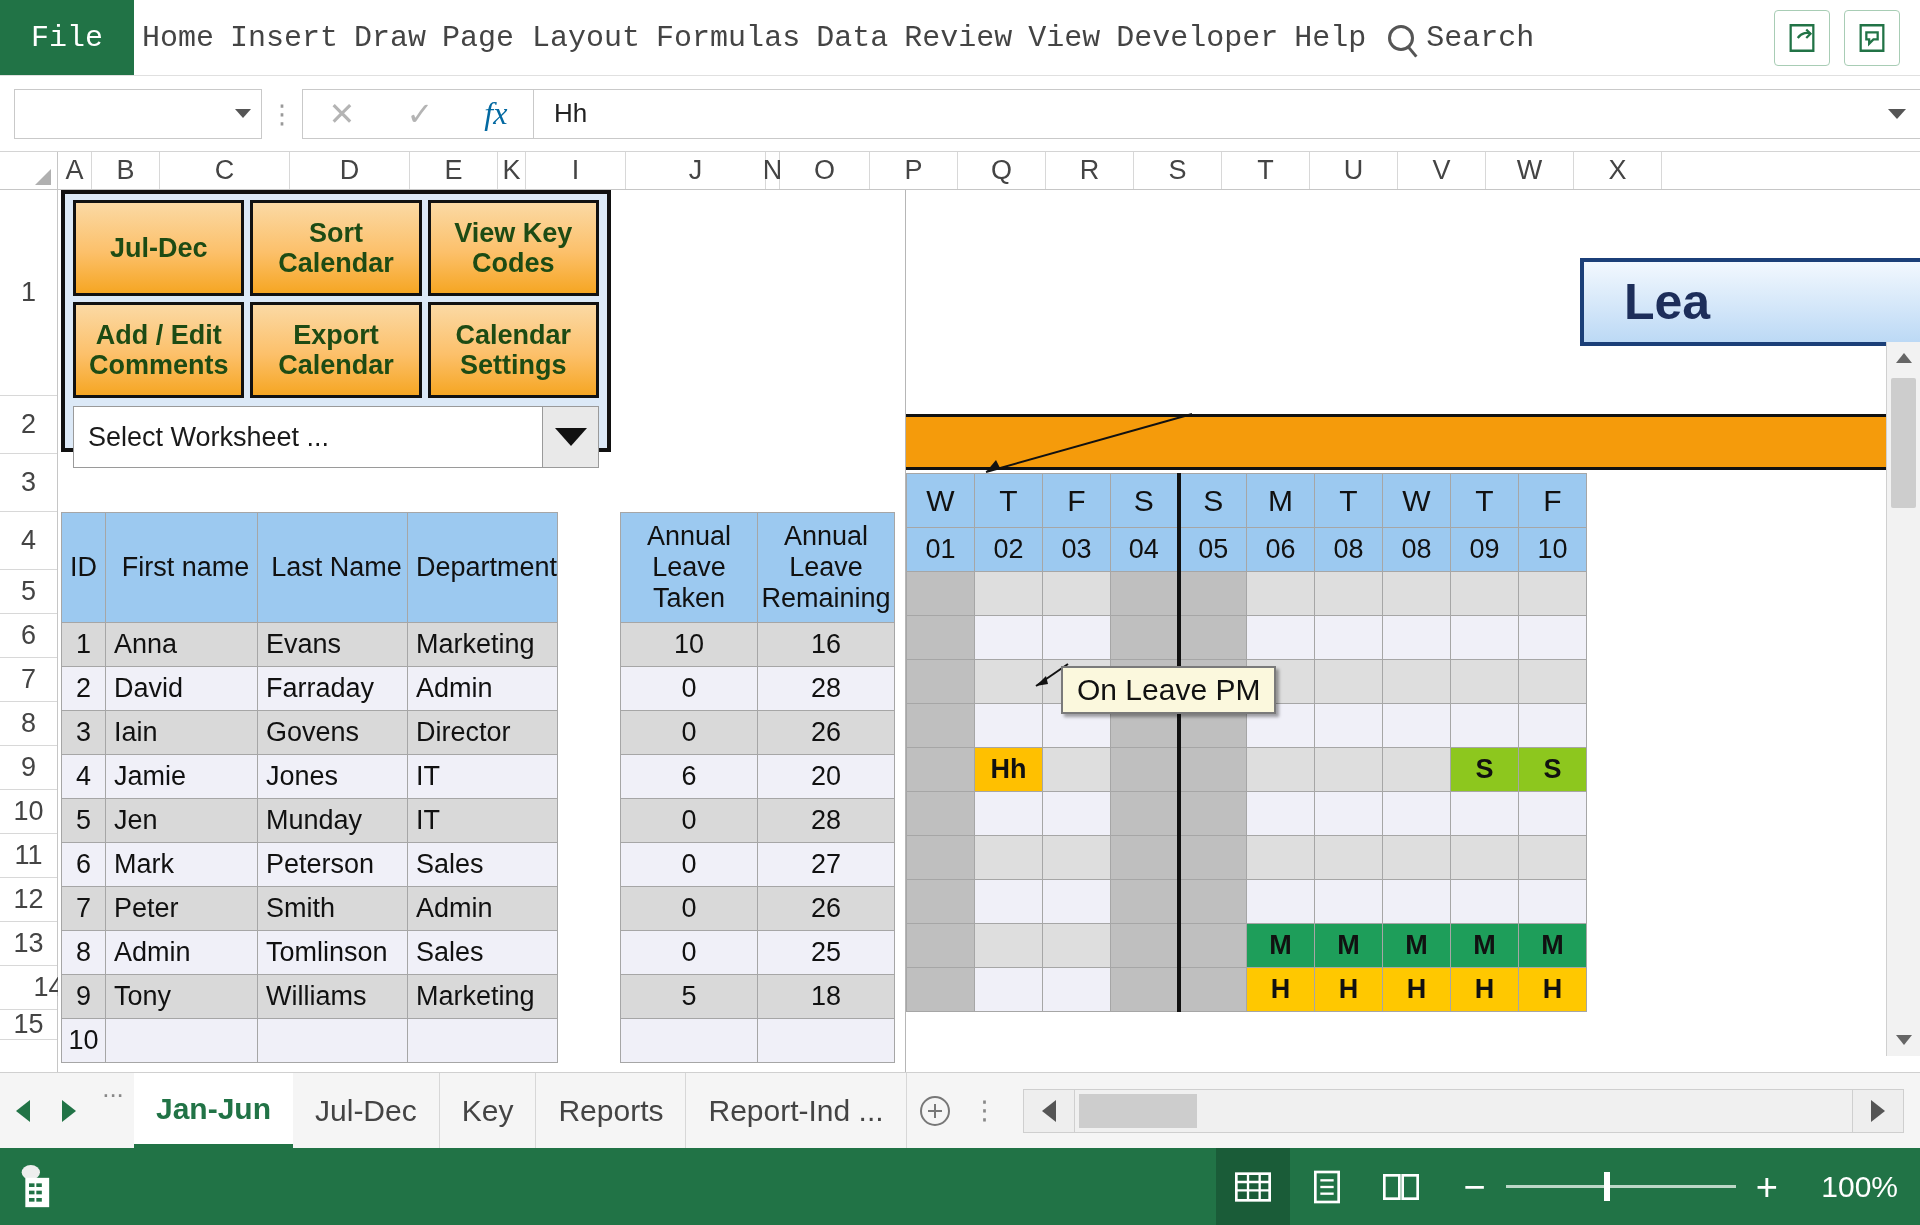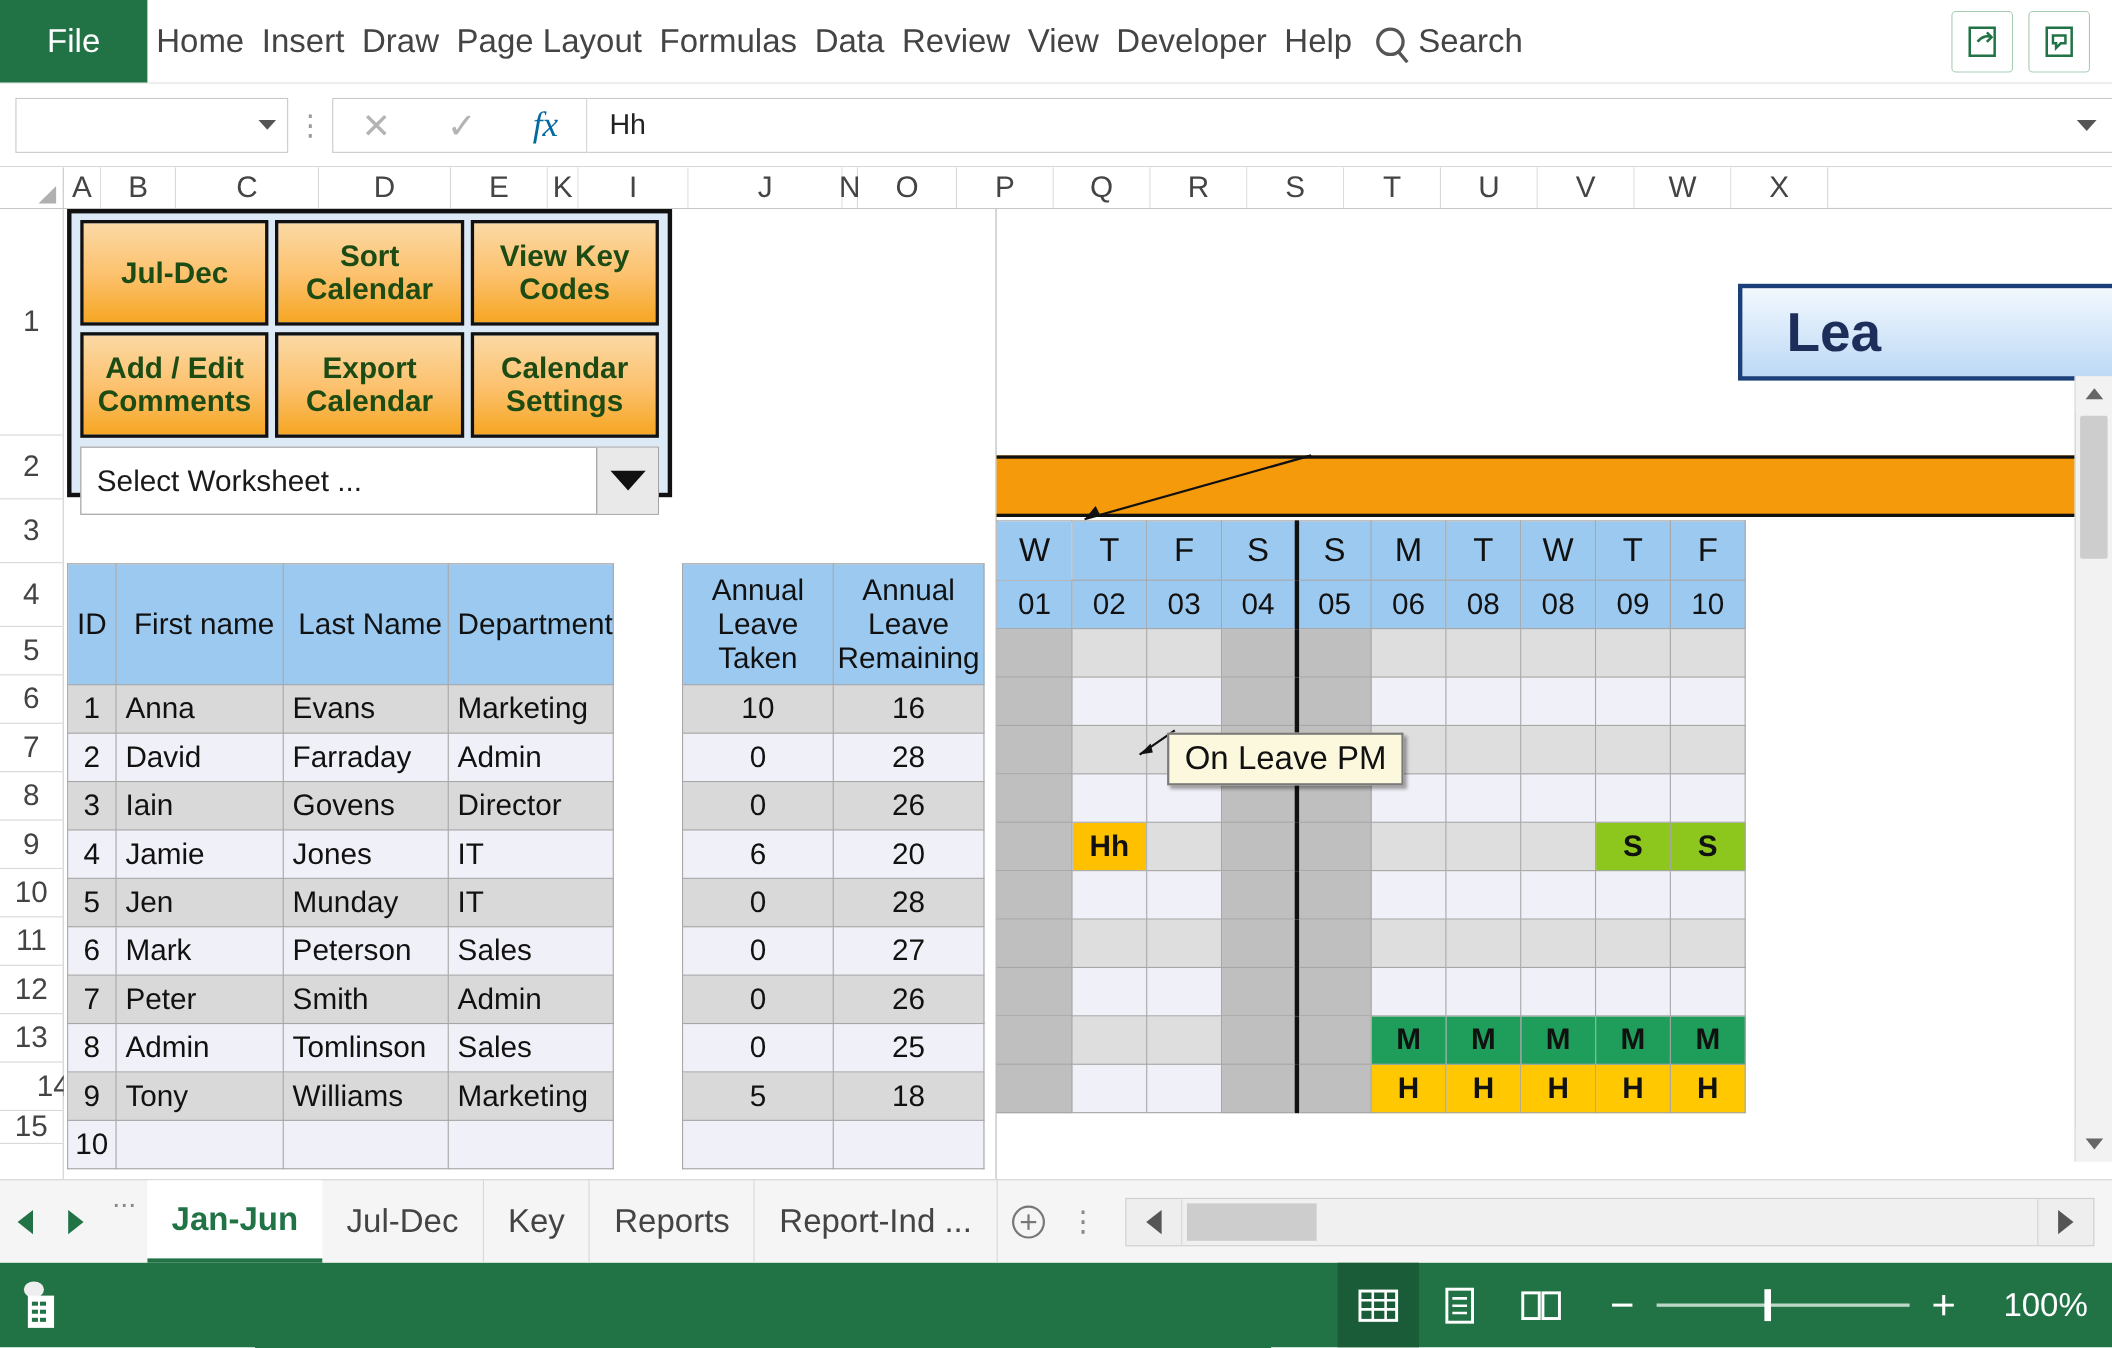--- a/index.html
+++ b/index.html
@@ -1,21 +1,21 @@
 <!DOCTYPE html>
 <html><head>
 <meta charset="utf-8">
 <style>
   * { box-sizing: border-box; margin:0; padding:0; }
   html,body{ width:1920px; height:1225px; overflow:hidden; background:#fff;
     font-family:"Liberation Sans", sans-serif; }
 
   
   #ribbon{ height:76px; background:#fff; display:flex; align-items:stretch;
-           border-bottom:1px solid #e0e0e0; position:relative; }
+           border-bottom:1px solid #e0e0e0; position:relative;font-family:Liberation Mono, monospace; }
   #file-tab{ width:134px; background:#217346; color:#fff; display:flex;
              align-items:center; justify-content:center; font-size:30px; }
   .rb-tab{ display:flex; align-items:center; padding:0 8px; font-size:30px;
            color:#444; white-space:nowrap; }
   #search-wrap{ display:flex; align-items:center; gap:12px; padding:0 14px;
                 font-size:30px; color:#444; }
   .mag{ width:26px; height:26px; border:3px solid #555; border-radius:50%;
         position:relative; display:inline-block; }
   .mag:after{ content:""; position:absolute; width:3px; height:12px;
               background:#555; right:-3px; bottom:-10px; transform:rotate(-40deg); }

